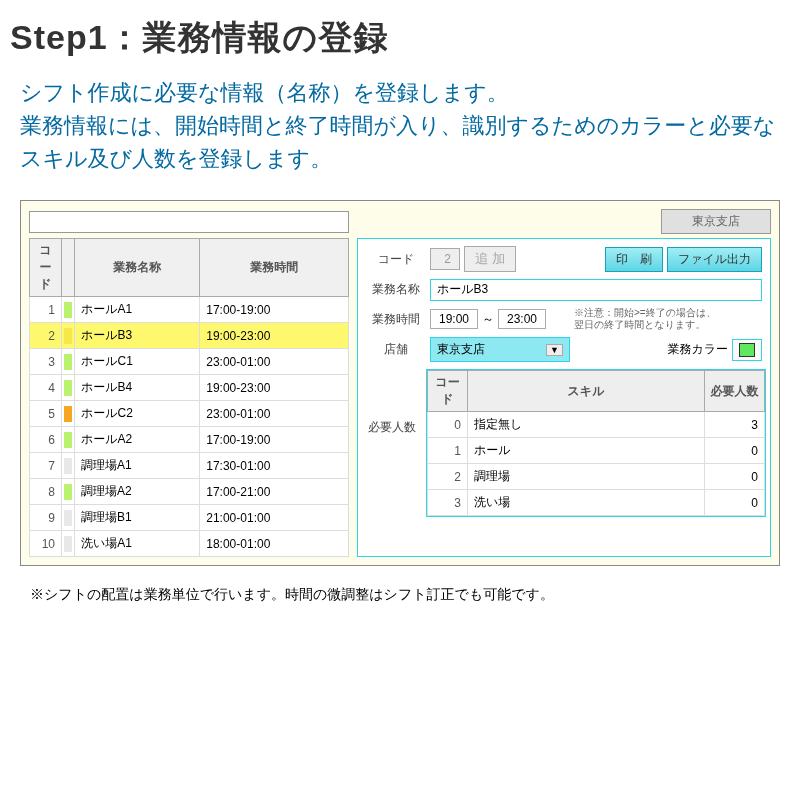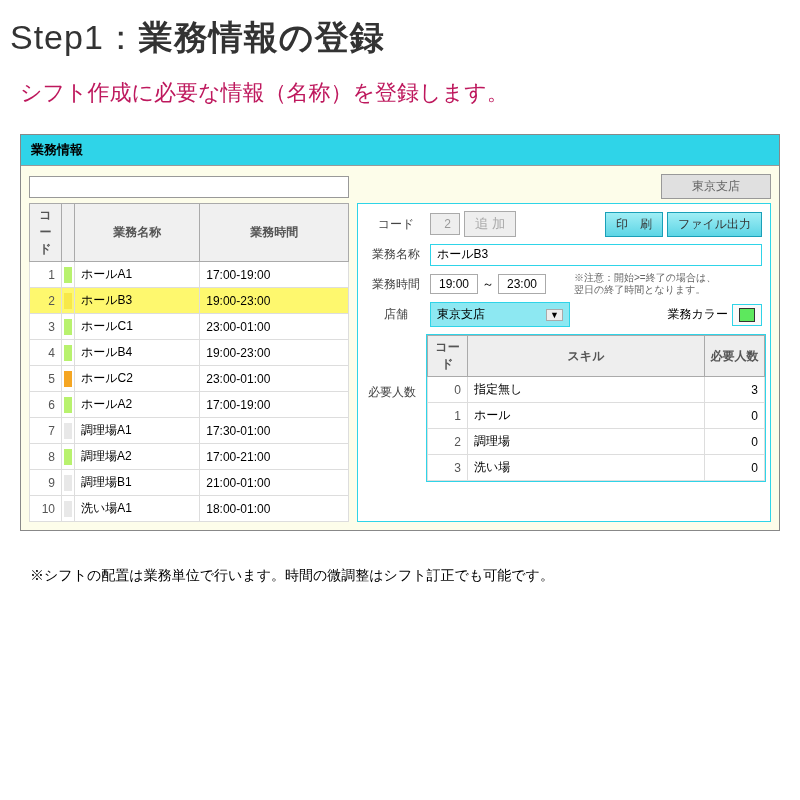--- a/index.html
+++ b/index.html
@@ -1,19 +1,19 @@
 <!DOCTYPE html>
 <html><head>
 <meta charset="utf-8">
 <style>
 * { box-sizing: border-box; margin: 0; padding: 0; }
 body { font-family: "MS PGothic", "Meiryo", sans-serif; background: #fff; width: 800px; }
 .page-title { font-size: 34px; font-weight: 900; color: #333; padding: 15px 10px 10px; letter-spacing: 1px; }
-.page-title .bold { font-weight: 400; }
-.desc { font-size: 22px; color: #be185d; padding: 5px 20px 15px; line-height: 1.5; }
+.page-title .bold { font-weight: 700; }
+.desc { font-size: 22px; color: #0369a1; padding: 5px 20px 15px; line-height: 1.5; }
 .app-window { border: 1px solid #888; background: #fdfdea; margin: 10px 20px 0; padding: 0; font-size: 12px; }
 .window-title { background: #2fd4e8; color: #000; padding: 6px 10px; font-weight: bold; font-size: 13px; border-bottom: 1px solid #999; }
 .top-bar { display: flex; padding: 8px 8px 4px; gap: 8px; align-items: center; }
 .search-box { flex: 0 0 320px; height: 22px; border: 1px solid #999; background: #fff; }
 .spacer-flex { flex: 1; }
 .store-label-top { background: #e0e0e0; border: 1px solid #999; padding: 3px 30px; color: #666; font-size: 12px; }
 .content-area { display: flex; gap: 8px; padding: 0 8px 8px; }
 .left-panel { flex: 0 0 320px; }
 .right-panel { flex: 1; border: 1px solid #2fd4e8; background: #fff; padding: 4px; }
 table.grid { width: 100%; border-collapse: collapse; background: #fff; font-size: 12px; }
@@ -35,35 +35,35 @@
 .dropdown-arrow { border: 1px solid #aaa; padding: 0 3px; background: #eee; font-size: 9px; }
 .color-picker { border: 1px solid #2fd4e8; background: #fafafa; width: 30px; height: 22px; display: inline-flex; align-items: center; justify-content: center; }
 .color-preview { width: 16px; height: 14px; background: #5de85d; border: 1px solid #333; }
 .skill-area { display: flex; align-items: flex-start; gap: 4px; margin-top: 4px; }
 .skill-table-wrap { flex: 1; border: 1px solid #2fd4e8; }
 table.skill-grid { width: 100%; border-collapse: collapse; font-size: 12px; }
 table.skill-grid th { background: #eee; border: 1px solid #aaa; padding: 3px 4px; color: #555; font-weight: bold; }
 table.skill-grid td { border: 1px solid #ddd; padding: 4px 6px; }
 table.skill-grid td.sk-code { text-align: right; width: 40px; color: #555; }
 table.skill-grid td.sk-count { text-align: right; width: 60px; }
-.footer-note { font-size: 14px; padding: 36px 30px; color: #000; }
+.footer-note { font-size: 14px; padding: 20px 30px; color: #000; }
 </style>
 </head>
 <body>
 
 <div class="page-title">
   <span class="bold">Step1：</span><span>業務情報の登録</span>
 </div>
 
 <div class="desc">
   <div>シフト作成に必要な情報（名称）を登録します。</div>
+  <div>業務情報には、開始時間と終了時間が入り、識別するためのカラーと必要なスキル及び人数を登録します。</div>
 </div>
 
 <div class="app-window">
-  <div class="window-title">業務情報</div>
   <div class="top-bar">
     <div class="search-box"></div>
     <div class="spacer-flex"></div>
     <div class="store-label-top">東京支店</div>
   </div>
   <div class="content-area">
     <div class="left-panel">
       <table class="grid">
         <thead>
           <tr>

